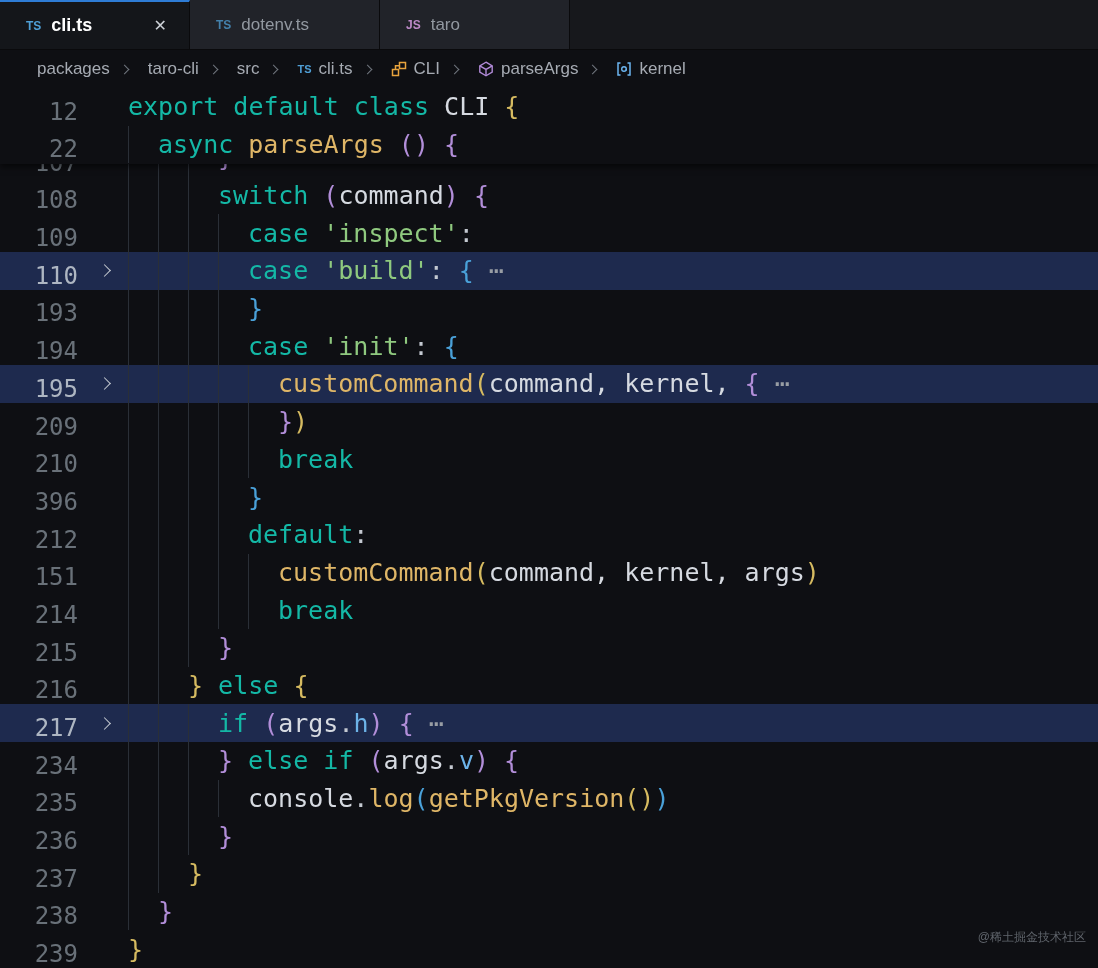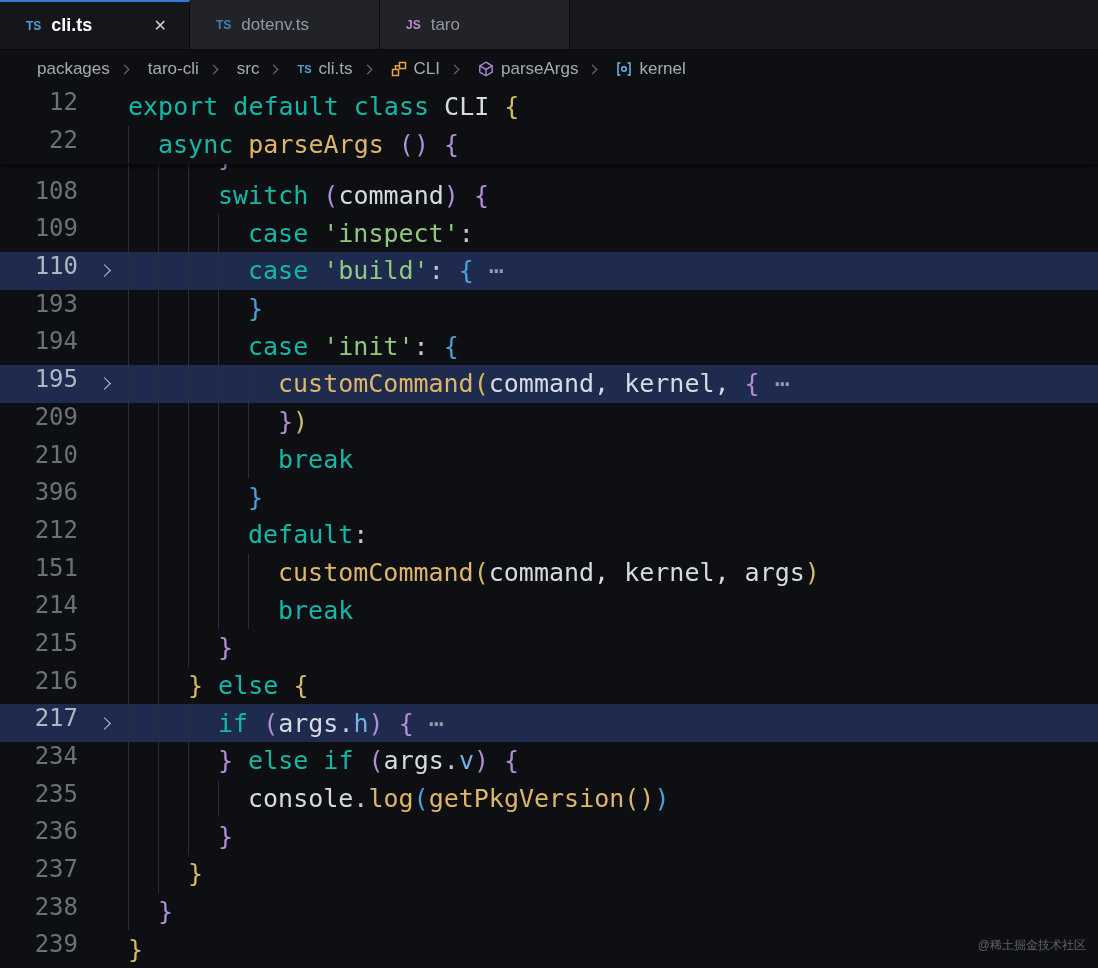--- a/index.html
+++ b/index.html
@@ -24,21 +24,21 @@
             border-bottom:1.5px solid #70767e; transform:rotate(-45deg); margin:0 11px; flex:none; }
   .bc-ts { font-size:11px; font-weight:700; color:#4f9fd6; }
   .bc-item svg { display:block; }
 
   
   .editor { position:relative; height:880px; overflow:hidden;
             font-family:"DejaVu Sans Mono", monospace; font-size:25px; }
   .lines { position:absolute; top:51px; left:0; right:0; }
   .row { display:flex; height:37.7px; align-items:center; white-space:pre; }
   .row.hl { background:#1e2a4e; }
-  .gutter { width:128px; flex:none; display:flex; align-items:flex-start; height:100%; }
+  .gutter { width:128px; flex:none; display:flex; align-items:flex-end; height:100%; }
   .num { flex:1; text-align:right; color:#697179; font-size:24px; padding-right:6px; }
   .row.hl .num { color:#aeb6c2; }
   .foldbox { width:44px; height:100%; display:flex; align-items:center; justify-content:center; flex:none; }
   .chev { display:inline-block; width:9px; height:9px; border-right:1.7px solid #c6cbd2;
           border-bottom:1.7px solid #c6cbd2; transform:rotate(-45deg); margin-left:-4px; }
   .code { flex:1; display:flex; align-items:center; height:100%; overflow:hidden; }
   .guides { height:100%; flex:none;
             background-image:repeating-linear-gradient(to right, #2a2f37 0 1px, transparent 1px 30px); }
 
   .tok-kw    { color:#14b8a6; }
@@ -48,21 +48,21 @@
   .tok-punct { color:#c4c9d1; }
   .tok-prop  { color:#6db3e8; }
   .tok-b1    { color:#d6bb61; }
   .tok-b2    { color:#b28ed9; }
   .tok-b3    { color:#4aa1d9; }
   .tok-ell   { color:#989da4; cursor:pointer; }
 
   .sticky { position:absolute; top:0; left:0; right:0; height:76px; background:#0e0f13;
             box-shadow:0 3px 6px rgba(0,0,0,.55); z-index:3; }
 
-  .watermark { position:absolute; right:12px; bottom:14px; font-size:12px; color:#5f646b; z-index:5; }
+  .watermark { position:absolute; right:12px; bottom:22px; font-size:12px; color:#5f646b; z-index:5; }
 </style>
 </head>
 <body>
 
 <div class="tabbar">
     <div class="tab active">
       <span class="ticon" style="color:#4f9fd6">TS</span>
       <span class="tlabel">cli.ts</span>
       <span class="close">✕</span>
     </div>

